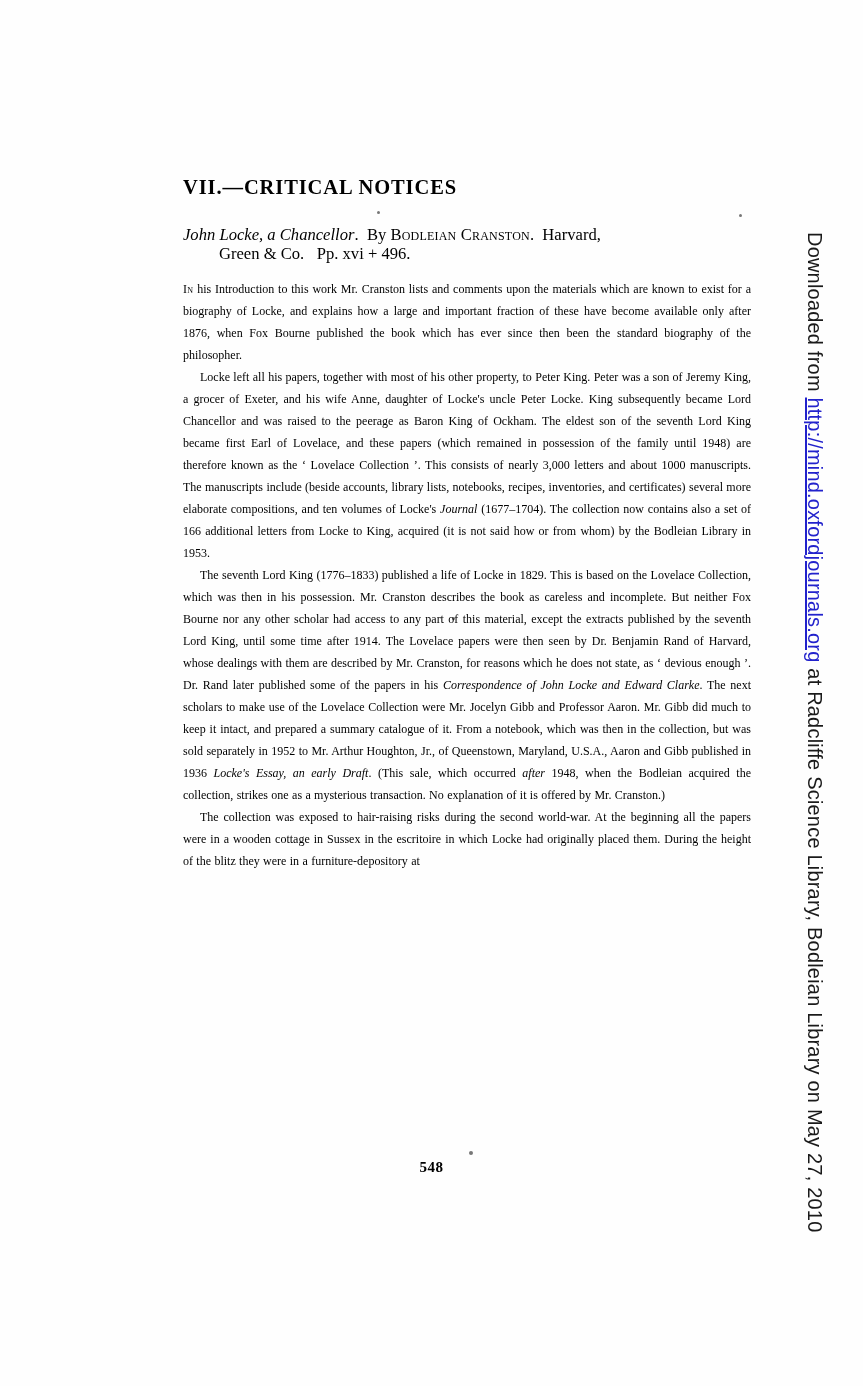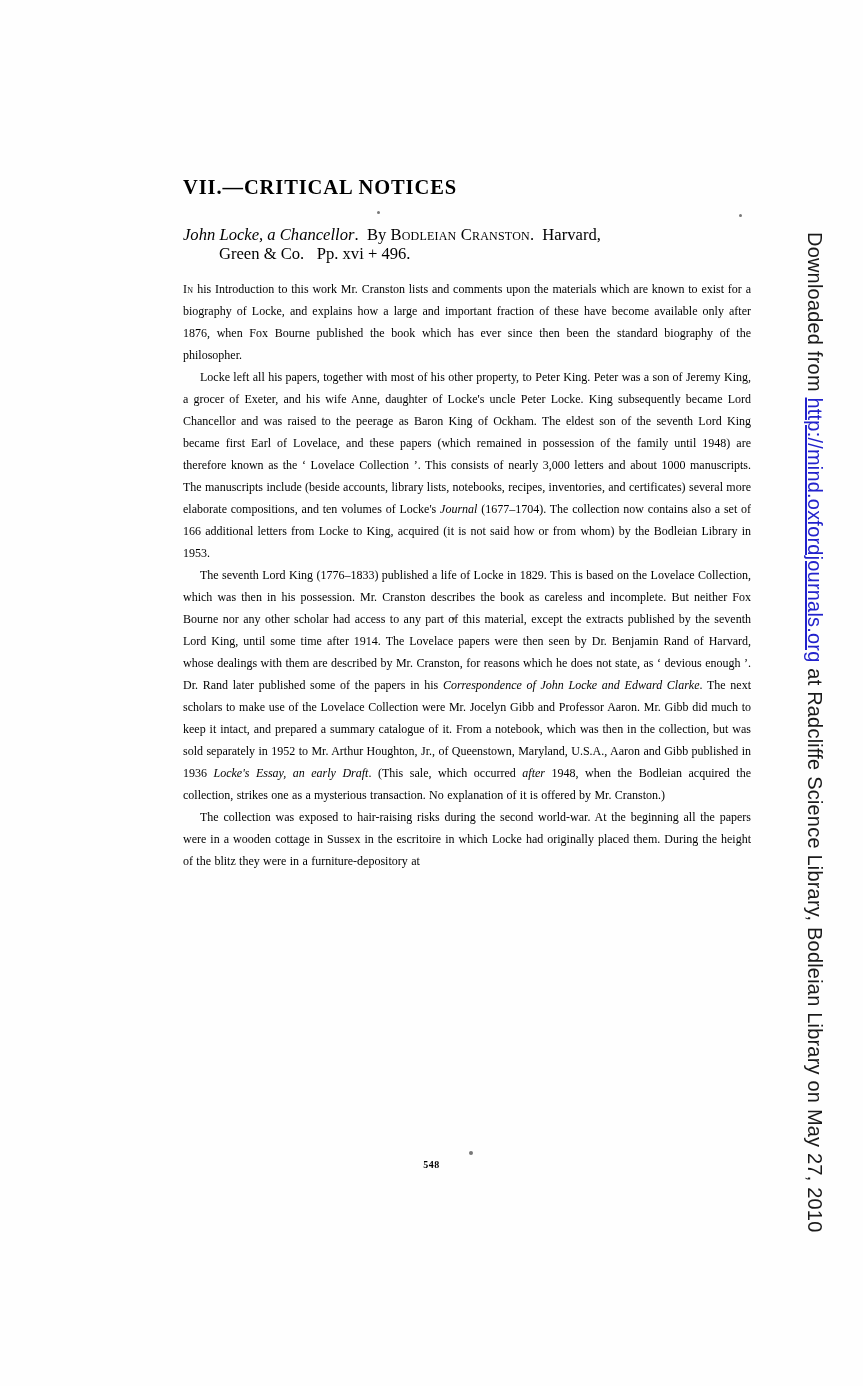--- a/index.html
+++ b/index.html
@@ -70,21 +70,21 @@
     font-variant: small-caps;
     letter-spacing: 0.3px;
   }
 
   .page-number {
     position: absolute;
     left: 0;
     top: 1159px;
     width: 863px;
     text-align: center;
-    font-size: 10px;
+    font-size: 15px;
     font-weight: bold;
     letter-spacing: 0.5px;
   }
 
   
   #scan-stamp {
     position: absolute;
     top: 232px;
     left: 795px;
     width: 1020px;

